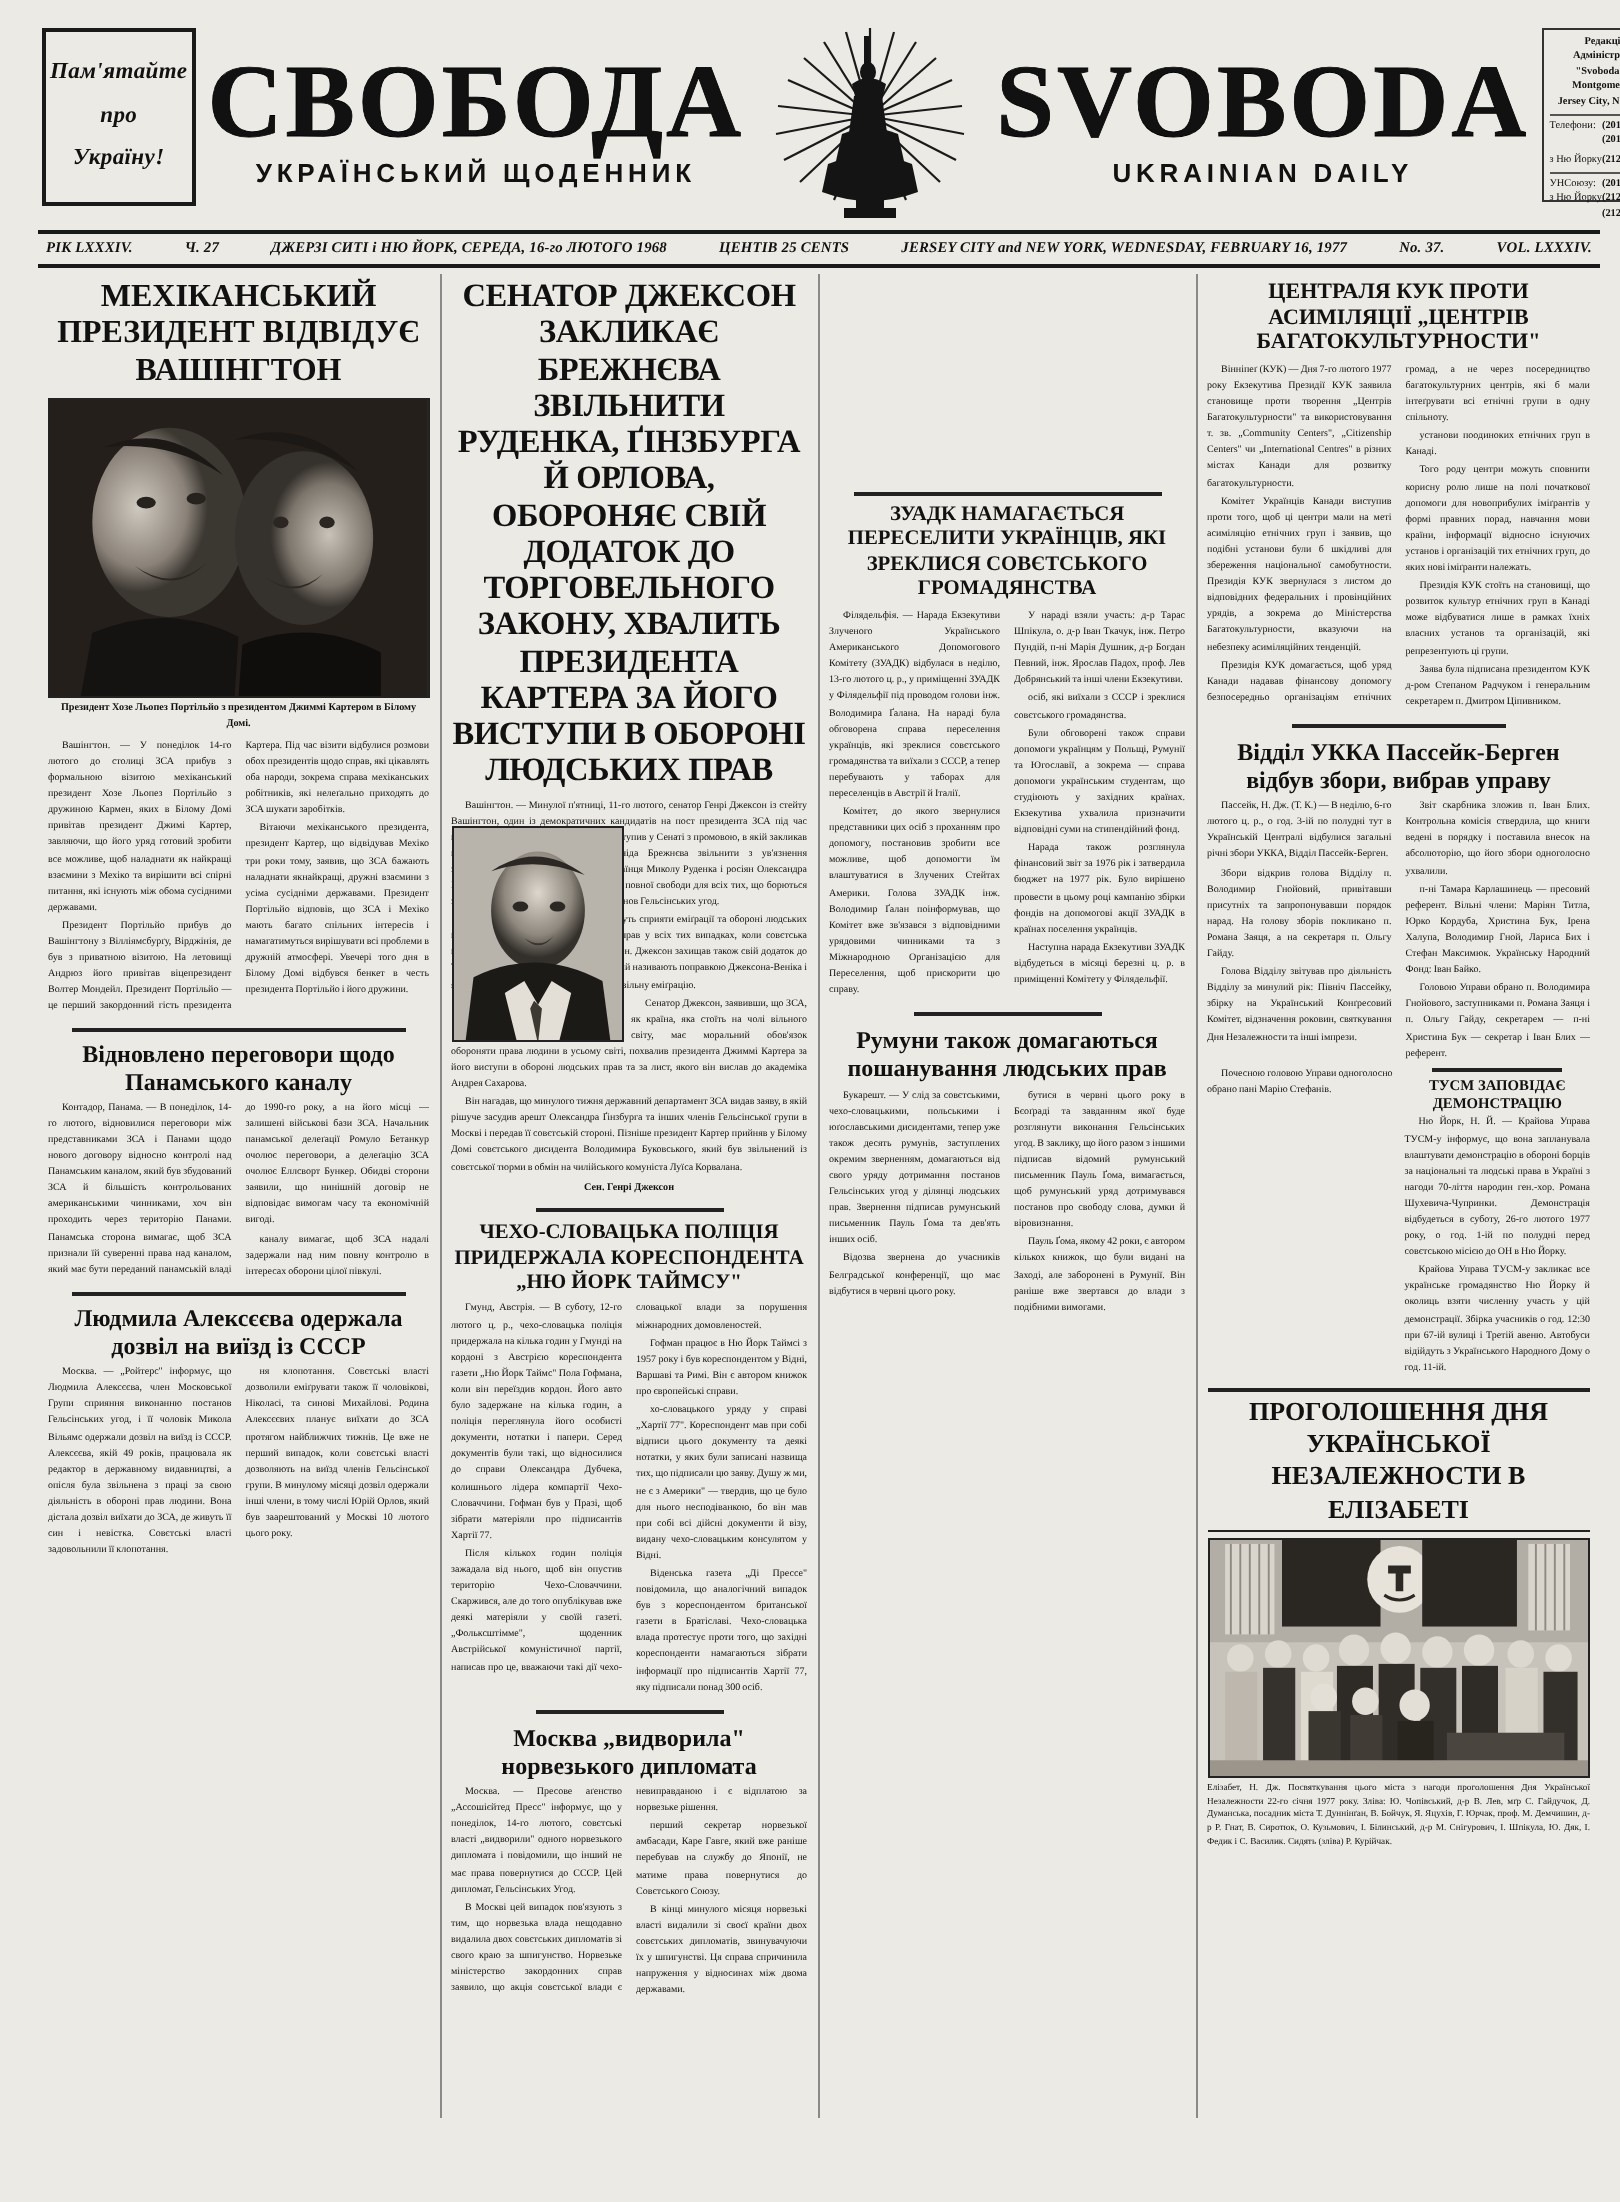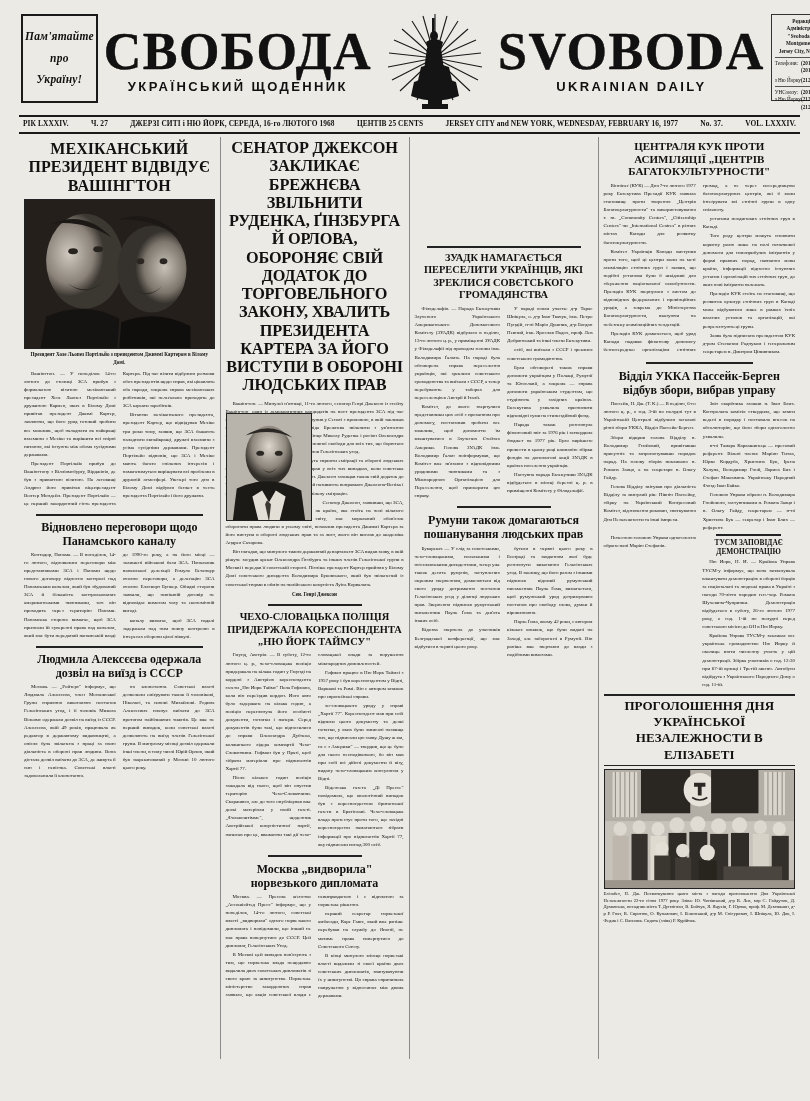--- a/index.html
+++ b/index.html
@@ -56,21 +56,21 @@
   .cb-line { display:flex; justify-content:space-between; }
   .cb-line .lbl { white-space:nowrap; }
   .cb-line .num { font-weight:bold; white-space:nowrap; }
   .cb-rule { border-top:1px solid #555; margin:2px 0; }
 
   
   .rule-thick { border-top:2px solid #1a1a1a; margin:2px 0 0 0; }
   .dateline {
     display:flex; align-items:center; justify-content:space-between;
     font-size:7.4px; font-weight:bold; padding:2px 4px 2px 4px;
-    font-family:"Liberation Serif", serif; letter-spacing:.1px;
+    font-family:"Liberation Serif", serif; letter-spacing:.1px;font-style:italic;
   }
   .dateline .seg { white-space:nowrap; }
   .dateline .cents { font-weight:bold; }
 
   
   .content {
     display:flex; gap:0; margin-top:3px;
     height:922px;
   }
   .col { position:relative; padding:0 5px; }

